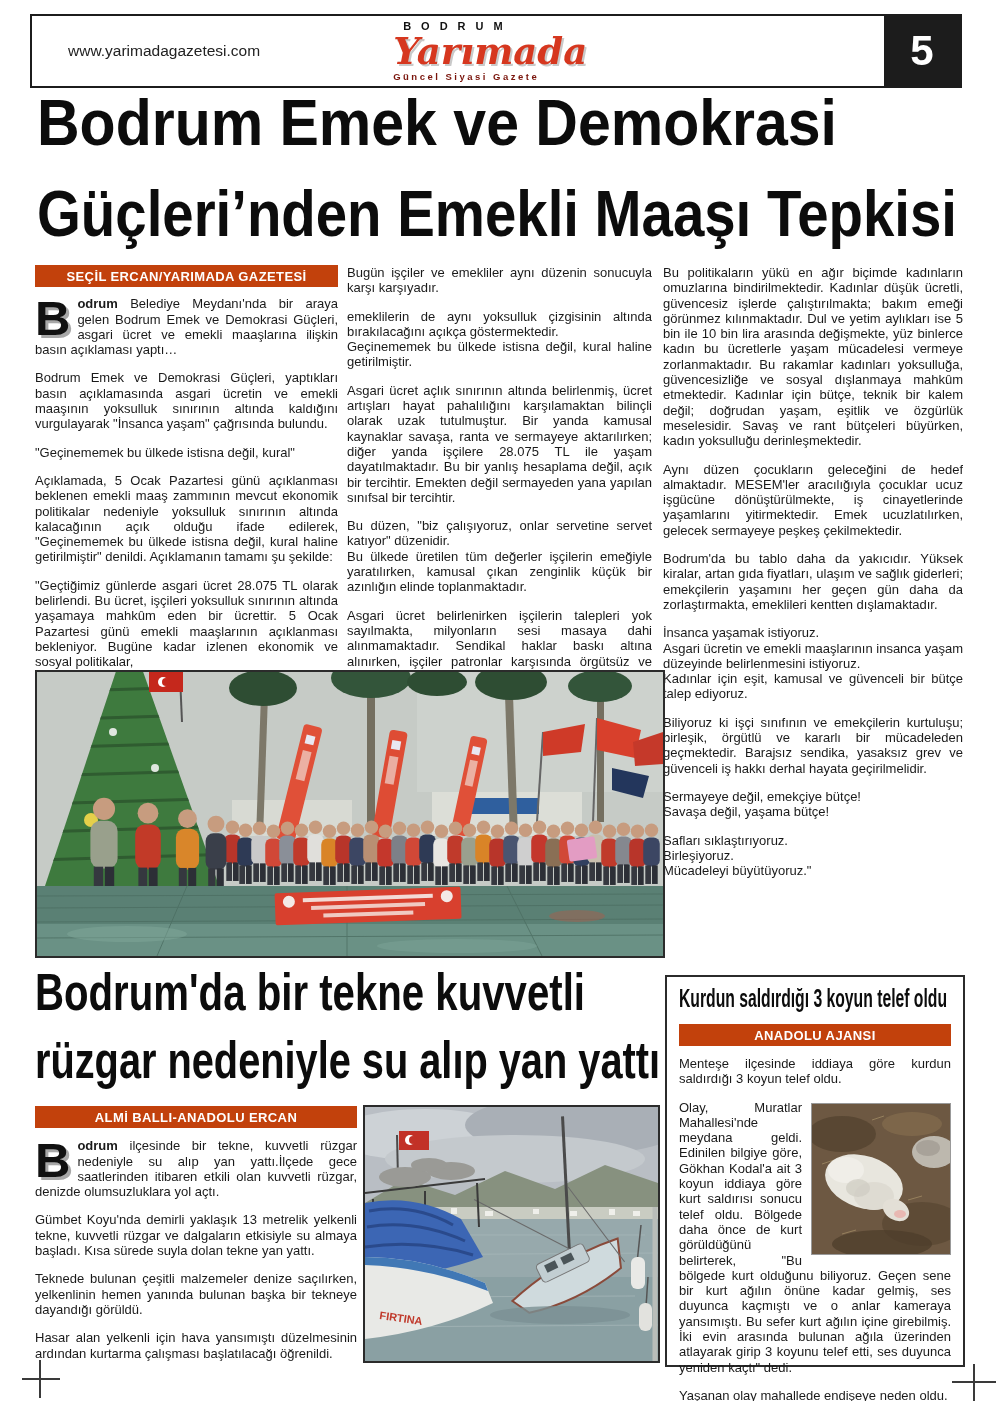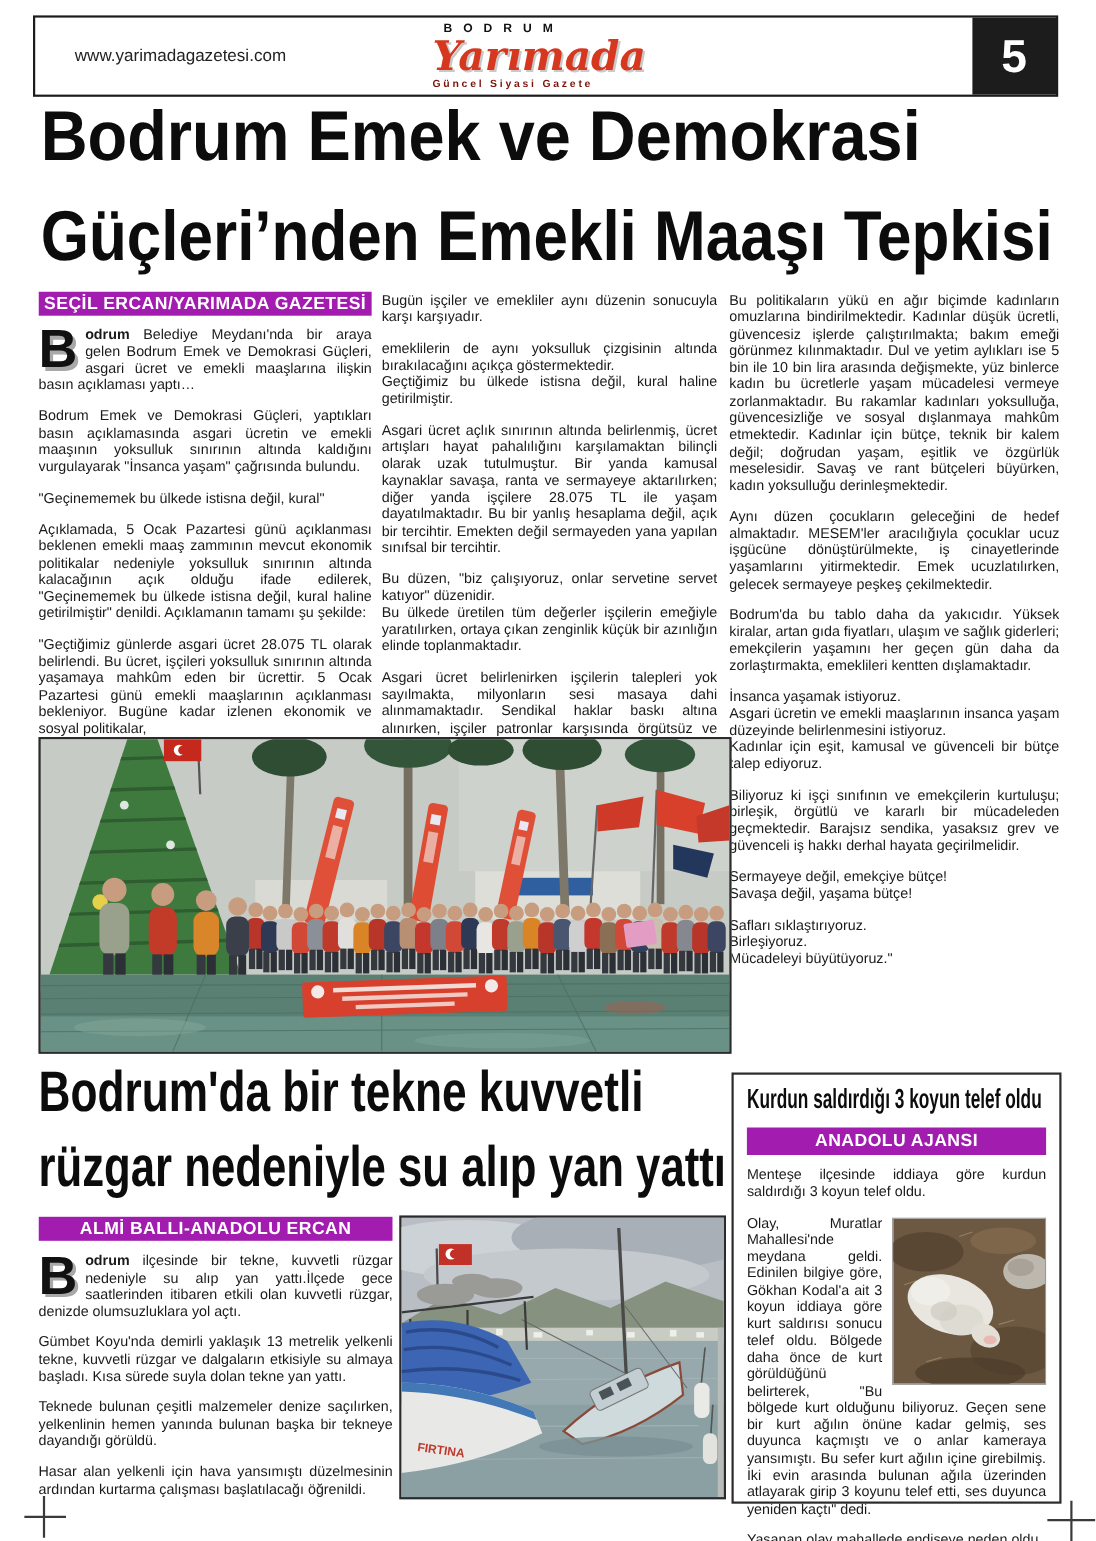--- a/index.html
+++ b/index.html
@@ -24,21 +24,21 @@
   .page-box{position:absolute;right:0;top:0;width:76px;height:100%;background:#1c1c1c;
     display:flex;align-items:center;justify-content:center;}
   .page-num{color:#fff;font-size:42px;font-weight:bold;}
 
   
   .headline-svg text{font-family:"Liberation Sans", sans-serif;font-weight:bold;fill:#0c0c0c;}
   #headline1{position:absolute;left:35px;top:90px;}
   #headline2{position:absolute;left:33px;top:966px;}
 
   
-  .byline-bar{background:#a21caf;color:#fff;font-weight:bold;font-size:16px;
+  .byline-bar{background:#c2410c;color:#fff;font-weight:bold;font-size:13px;
     text-align:center;letter-spacing:.4px;padding:4px 0 3px;}
 
   
   .col{position:absolute;overflow:hidden;font-size:13px;line-height:15.3px;text-align:justify;}
   .col p{margin:0 0 13px;}
   .col p.joined{margin-top:-13px;}
   #col1{left:35px;top:265px;width:303px;height:404px;}
   #col2{left:347px;top:265px;width:305px;height:404px;}
   #col3{left:663px;top:265px;width:300px;height:700px;}
   #col1 .byline-bar{margin-bottom:9px;}
@@ -95,24 +95,24 @@
     <p><span class="dropcap">B</span><b>odrum</b><span> Belediye Meydanı'nda bir araya gelen Bodrum Emek ve Demokrasi Güçleri, asgari ücret ve emekli maaşlarına ilişkin basın açıklaması yaptı…</span></p>
     <p>Bodrum Emek ve Demokrasi Güçleri, yaptıkları basın açıklamasında asgari ücretin ve emekli maaşının yoksulluk sınırının altında kaldığını vurgulayarak "İnsanca yaşam" çağrısında bulundu.</p>
     <p>"Geçinememek bu ülkede istisna değil, kural"</p>
     <p>Açıklamada, 5 Ocak Pazartesi günü açıklanması beklenen emekli maaş zammının mevcut ekonomik politikalar nedeniyle yoksulluk sınırının altında kalacağının açık olduğu ifade edilerek, "Geçinememek bu ülkede istisna değil, kural haline getirilmiştir" denildi. Açıklamanın tamamı şu şekilde:</p>
     <p>"Geçtiğimiz günlerde asgari ücret 28.075 TL olarak belirlendi. Bu ücret, işçileri yoksulluk sınırının altında yaşamaya mahkûm eden bir ücrettir. 5 Ocak Pazartesi günü emekli maaşlarının açıklanması bekleniyor. Bugüne kadar izlenen ekonomik ve sosyal politikalar,</p>
   </div>
 
   <div id="col2" class="col">
     <p>Bugün işçiler ve emekliler aynı düzenin sonucuyla karşı karşıyadır.</p>
     <p>emeklilerin de aynı yoksulluk çizgisinin altında bırakılacağını açıkça göstermektedir.</p>
-    <p class="joined">Geçtiğimiz bu ülkede istisna değil, kural haline getirilmiştir.</p>
+    <p class="joined">Geçinememek bu ülkede istisna değil, kural haline getirilmiştir.</p>
     <p>Asgari ücret açlık sınırının altında belirlenmiş, ücret artışları hayat pahalılığını karşılamaktan bilinçli olarak uzak tutulmuştur. Bir yanda kamusal kaynaklar savaşa, ranta ve sermayeye aktarılırken; diğer yanda işçilere 28.075 TL ile yaşam dayatılmaktadır. Bu bir yanlış hesaplama değil, açık bir tercihtir. Emekten değil sermayeden yana yapılan sınıfsal bir tercihtir.</p>
     <p>Bu düzen, "biz çalışıyoruz, onlar servetine servet katıyor" düzenidir.</p>
-    <p class="joined">Bu ülkede üretilen tüm değerler işçilerin emeğiyle yaratılırken, ortaya çıkan zenginlik küçük bir azınlığın elinde toplanmaktadır.</p>
+    <p class="joined">Bu ülkede üretilen tüm değerler işçilerin emeğiyle yaratılırken, kamusal çıkan zenginlik küçük bir azınlığın elinde toplanmaktadır.</p>
     <p>Asgari ücret belirlenirken işçilerin talepleri yok sayılmakta, milyonların sesi masaya dahi alınmamaktadır. Sendikal haklar baskı altına alınırken, işçiler patronlar karşısında örgütsüz ve güvencesiz bırakılmaktadır.</p>
   </div>
 
   <div id="col3" class="col">
     <p>Bu politikaların yükü en ağır biçimde kadınların omuzlarına bindirilmektedir. Kadınlar düşük ücretli, güvencesiz işlerde çalıştırılmakta; bakım emeği görünmez kılınmaktadır. Dul ve yetim aylıkları ise 5 bin ile 10 bin lira arasında değişmekte, yüz binlerce kadın bu ücretlerle yaşam mücadelesi vermeye zorlanmaktadır. Bu rakamlar kadınları yoksulluğa, güvencesizliğe ve sosyal dışlanmaya mahkûm etmektedir. Kadınlar için bütçe, teknik bir kalem değil; doğrudan yaşam, eşitlik ve özgürlük meselesidir. Savaş ve rant bütçeleri büyürken, kadın yoksulluğu derinleşmektedir.</p>
     <p>Aynı düzen çocukların geleceğini de hedef almaktadır. MESEM'ler aracılığıyla çocuklar ucuz işgücüne dönüştürülmekte, iş cinayetlerinde yaşamlarını yitirmektedir. Emek ucuzlatılırken, gelecek sermayeye peşkeş çekilmektedir.</p>
     <p>Bodrum'da bu tablo daha da yakıcıdır. Yüksek kiralar, artan gıda fiyatları, ulaşım ve sağlık giderleri; emekçilerin yaşamını her geçen gün daha da zorlaştırmakta, emeklileri kentten dışlamaktadır.</p>
     <p>İnsanca yaşamak istiyoruz.</p>
     <p class="joined">Asgari ücretin ve emekli maaşlarının insanca yaşam düzeyinde belirlenmesini istiyoruz.</p>
     <p class="joined">Kadınlar için eşit, kamusal ve güvenceli bir bütçe talep ediyoruz.</p>

